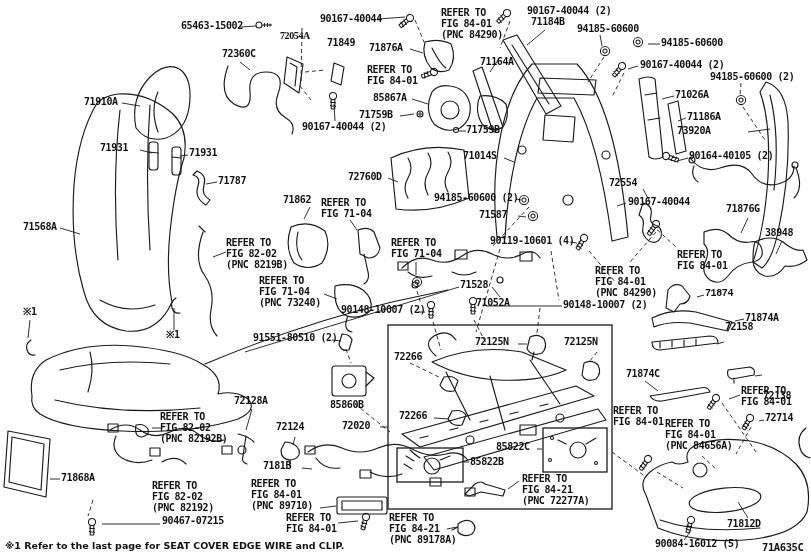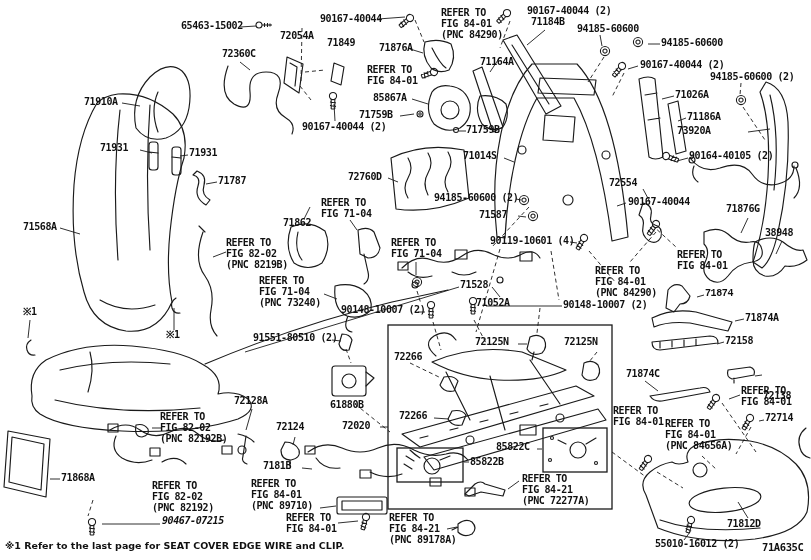--- a/index.html
+++ b/index.html
@@ -272,22 +272,22 @@
       <div class="lbl" style="left: 320px; top: 13px;">90167-40044</div>
       <div class="lbl" style="left: 441px; top: 7px;">REFER TO
 FIG 84-01
 (PNC 84290)</div>
       <div class="lbl" style="left: 527px; top: 5px;">90167-40044 (2)</div>
       <div class="lbl" style="left: 531px; top: 16px;">71184B</div>
       <div class="lbl" style="left: 577px; top: 23px;">94185-60600</div>
       <div class="lbl" style="left: 661px; top: 37px;">94185-60600</div>
       <div class="lbl" style="left: 640px; top: 59px;">90167-40044 (2)</div>
       <div class="lbl" style="left: 710px; top: 71px;">94185-60600 (2)</div>
-      <div class="lbl" style="left: 369px; top: 42px; margin-left: 10px;">71876A</div>
-      <div class="lbl" style="left: 280px; top: 30px;">72054A</div>
+      <div class="lbl" style="left: 369px; top: 42px;">71876A</div>
+      <div class="lbl" style="left: 280px; top: 30px; font-family: Liberation Serif, serif;">72054A</div>
       <div class="lbl" style="left: 327px; top: 37px;">71849</div>
       <div class="lbl" style="left: 222px; top: 48px;">72360C</div>
       <div class="lbl" style="left: 84px; top: 96px;">71910A</div>
       <div class="lbl" style="left: 367px; top: 64px;">REFER TO
 FIG 84-01</div>
       <div class="lbl" style="left: 373px; top: 92px;">85867A</div>
       <div class="lbl" style="left: 359px; top: 109px;">71759B</div>
       <div class="lbl" style="left: 302px; top: 121px;">90167-40044 (2)</div>
       <div class="lbl" style="left: 466px; top: 124px;">71759B</div>
       <div class="lbl" style="left: 480px; top: 44px; margin-top: 12px;">71164A</div>
@@ -296,21 +296,21 @@
       <div class="lbl" style="left: 677px; top: 125px;">73920A</div>
       <div class="lbl" style="left: 689px; top: 150px;">90164-40105 (2)</div>
       <div class="lbl" style="left: 463px; top: 150px;">71014S</div>
       <div class="lbl" style="left: 348px; top: 171px;">72760D</div>
       <div class="lbl" style="left: 609px; top: 177px;">72554</div>
       <div class="lbl" style="left: 434px; top: 192px;">94185-60600 (2)</div>
       <div class="lbl" style="left: 479px; top: 209px;">71587</div>
       <div class="lbl" style="left: 628px; top: 196px;">90167-40044</div>
       <div class="lbl" style="left: 726px; top: 203px;">71876G</div>
       <div class="lbl" style="left: 765px; top: 227px;">38948</div>
-      <div class="lbl" style="left: 283px; top: 194px; margin-top: 23px;">71862</div>
+      <div class="lbl" style="left: 283px; top: 194px;">71862</div>
       <div class="lbl" style="left: 321px; top: 197px;">REFER TO
 FIG 71-04</div>
       <div class="lbl" style="left: 226px; top: 237px;">REFER TO
 FIG 82-02
 (PNC 8219B)</div>
       <div class="lbl" style="left: 391px; top: 237px;">REFER TO
 FIG 71-04</div>
       <div class="lbl" style="left: 259px; top: 275px;">REFER TO
 FIG 71-04
 (PNC 73240)</div>
@@ -328,59 +328,59 @@
       <div class="lbl" style="left: 189px; top: 147px;">71931</div>
       <div class="lbl" style="left: 218px; top: 175px;">71787</div>
       <div class="lbl" style="left: 460px; top: 279px;">71528</div>
       <div class="lbl" style="left: 23px; top: 306px;">※1</div>
       <div class="lbl" style="left: 166px; top: 329px;">※1</div>
       <div class="lbl" style="left: 253px; top: 332px;">91551-80510 (2)</div>
       <div class="lbl" style="left: 475px; top: 336px;">72125N</div>
       <div class="lbl" style="left: 564px; top: 336px;">72125N</div>
       <div class="lbl" style="left: 394px; top: 351px;">72266</div>
       <div class="lbl" style="left: 399px; top: 410px;">72266</div>
-      <div class="lbl" style="left: 330px; top: 399px;">61880B</div>
+      <div class="lbl" style="left: 330px; top: 399px;">85860B</div>
       <div class="lbl" style="left: 234px; top: 395px;">72128A</div>
       <div class="lbl" style="left: 705px; top: 288px; font-family: Liberation Mono, monospace;">71874</div>
       <div class="lbl" style="left: 745px; top: 312px;">71874A</div>
-      <div class="lbl" style="left: 725px; top: 335px; text-align: right;">72158</div>
+      <div class="lbl" style="left: 725px; top: 321px; text-align: right;">72158</div>
       <div class="lbl" style="left: 626px; top: 368px;">71874C</div>
       <div class="lbl" style="left: 763px; top: 368px; margin-top: 22px;">72138</div>
       <div class="lbl" style="left: 741px; top: 385px;">REFER TO
 FIG 84-01</div>
       <div class="lbl" style="left: 765px; top: 412px;">72714</div>
       <div class="lbl" style="left: 613px; top: 405px;">REFER TO
 FIG 84-01</div>
       <div class="lbl" style="left: 665px; top: 418px;">REFER TO
 FIG 84-01
 (PNC 84656A)</div>
       <div class="lbl" style="left: 342px; top: 420px;">72020</div>
       <div class="lbl" style="left: 276px; top: 421px;">72124</div>
       <div class="lbl" style="left: 263px; top: 460px;">7181B</div>
       <div class="lbl" style="left: 160px; top: 411px;">REFER TO
 FIG 82-02
 (PNC 82192B)</div>
       <div class="lbl" style="left: 61px; top: 472px;">71868A</div>
-      <div class="lbl" style="left: 162px; top: 515px; font-style: italic;">90467-07215</div>
+      <div class="lbl" style="left: 162px; top: 515px;">90467-07215</div>
       <div class="lbl" style="left: 152px; top: 480px;">REFER TO
 FIG 82-02
 (PNC 82192)</div>
       <div class="lbl" style="left: 251px; top: 478px;">REFER TO
 FIG 84-01
 (PNC 89710)</div>
       <div class="lbl" style="left: 286px; top: 512px;">REFER TO
 FIG 84-01</div>
       <div class="lbl" style="left: 389px; top: 512px;">REFER TO
 FIG 84-21
 (PNC 89178A)</div>
       <div class="lbl" style="left: 522px; top: 473px;">REFER TO
 FIG 84-21
 (PNC 72277A)</div>
       <div class="lbl" style="left: 496px; top: 441px;">85822C</div>
       <div class="lbl" style="left: 470px; top: 456px;">85822B</div>
-      <div class="lbl" style="left: 655px; top: 538px;">55010-16012 (2)</div>
+      <div class="lbl" style="left: 655px; top: 538px;">90084-16012 (5)</div>
       <div class="lbl" style="left: 727px; top: 518px;">71812D</div>
     </div>
 
 <div class="footnote">※1 Refer to the last page for SEAT COVER EDGE WIRE and CLIP.</div>
 <div class="diagram-code">71A635C</div>
 
 </div>
 
 </body></html>

